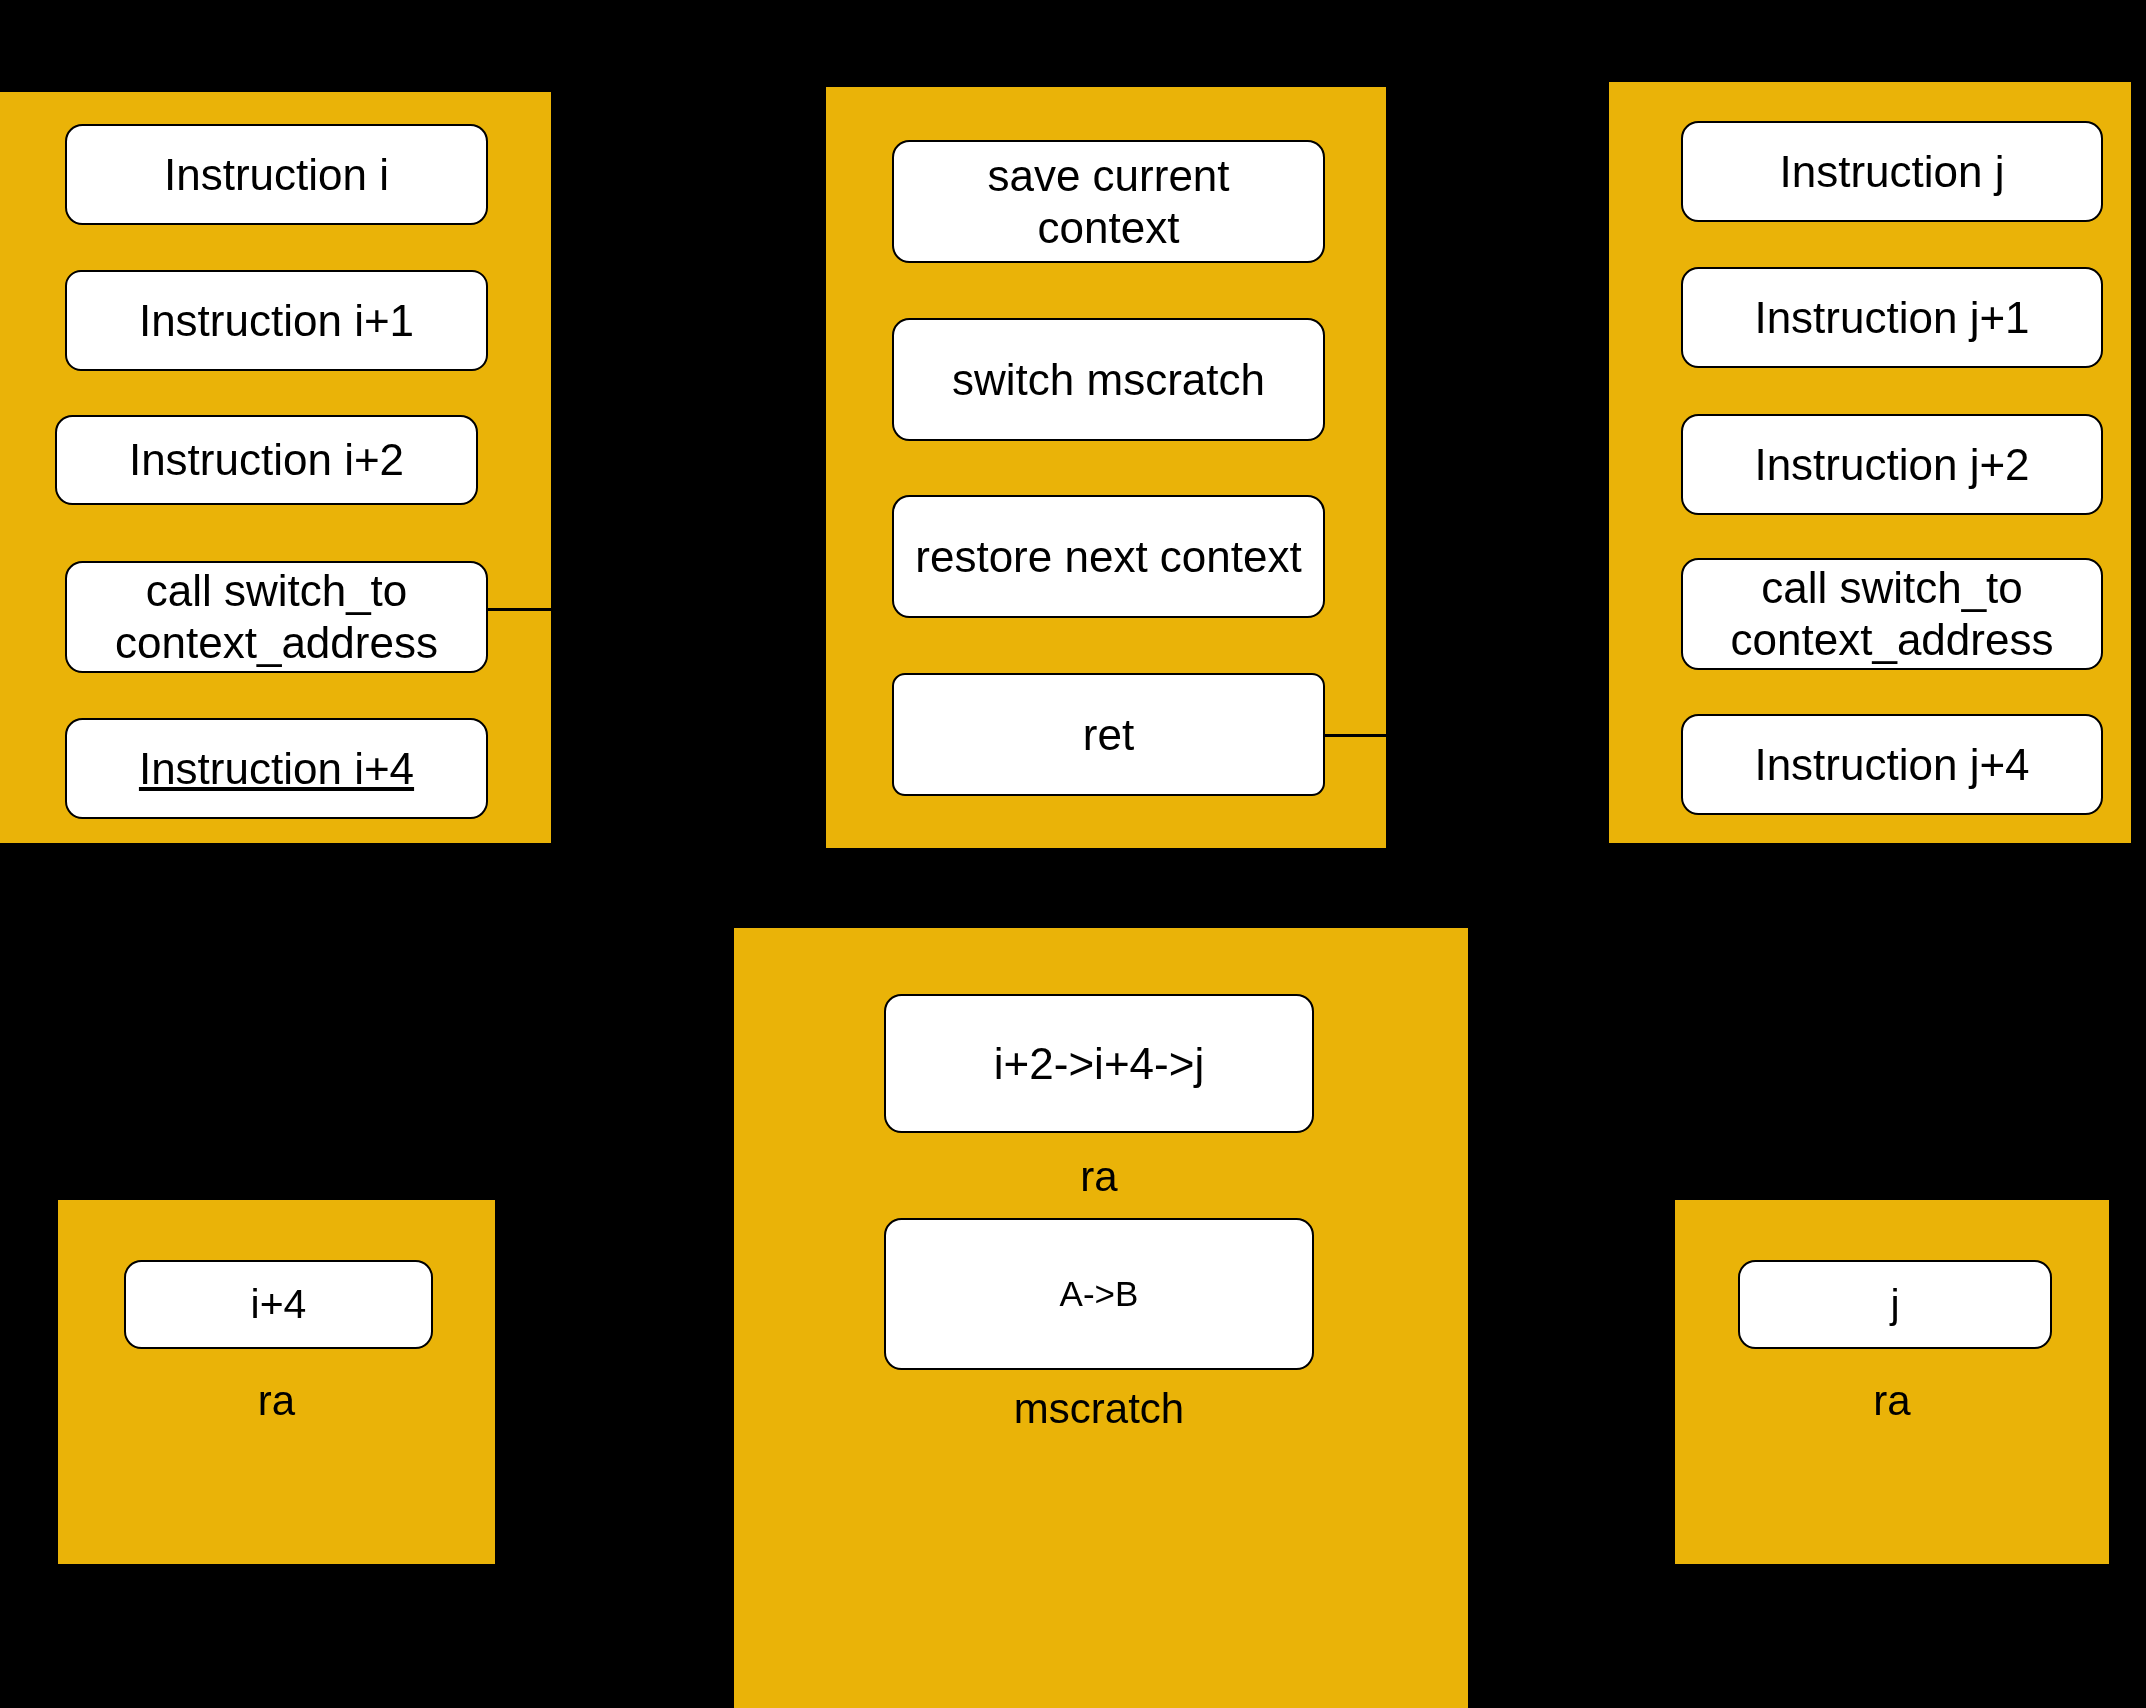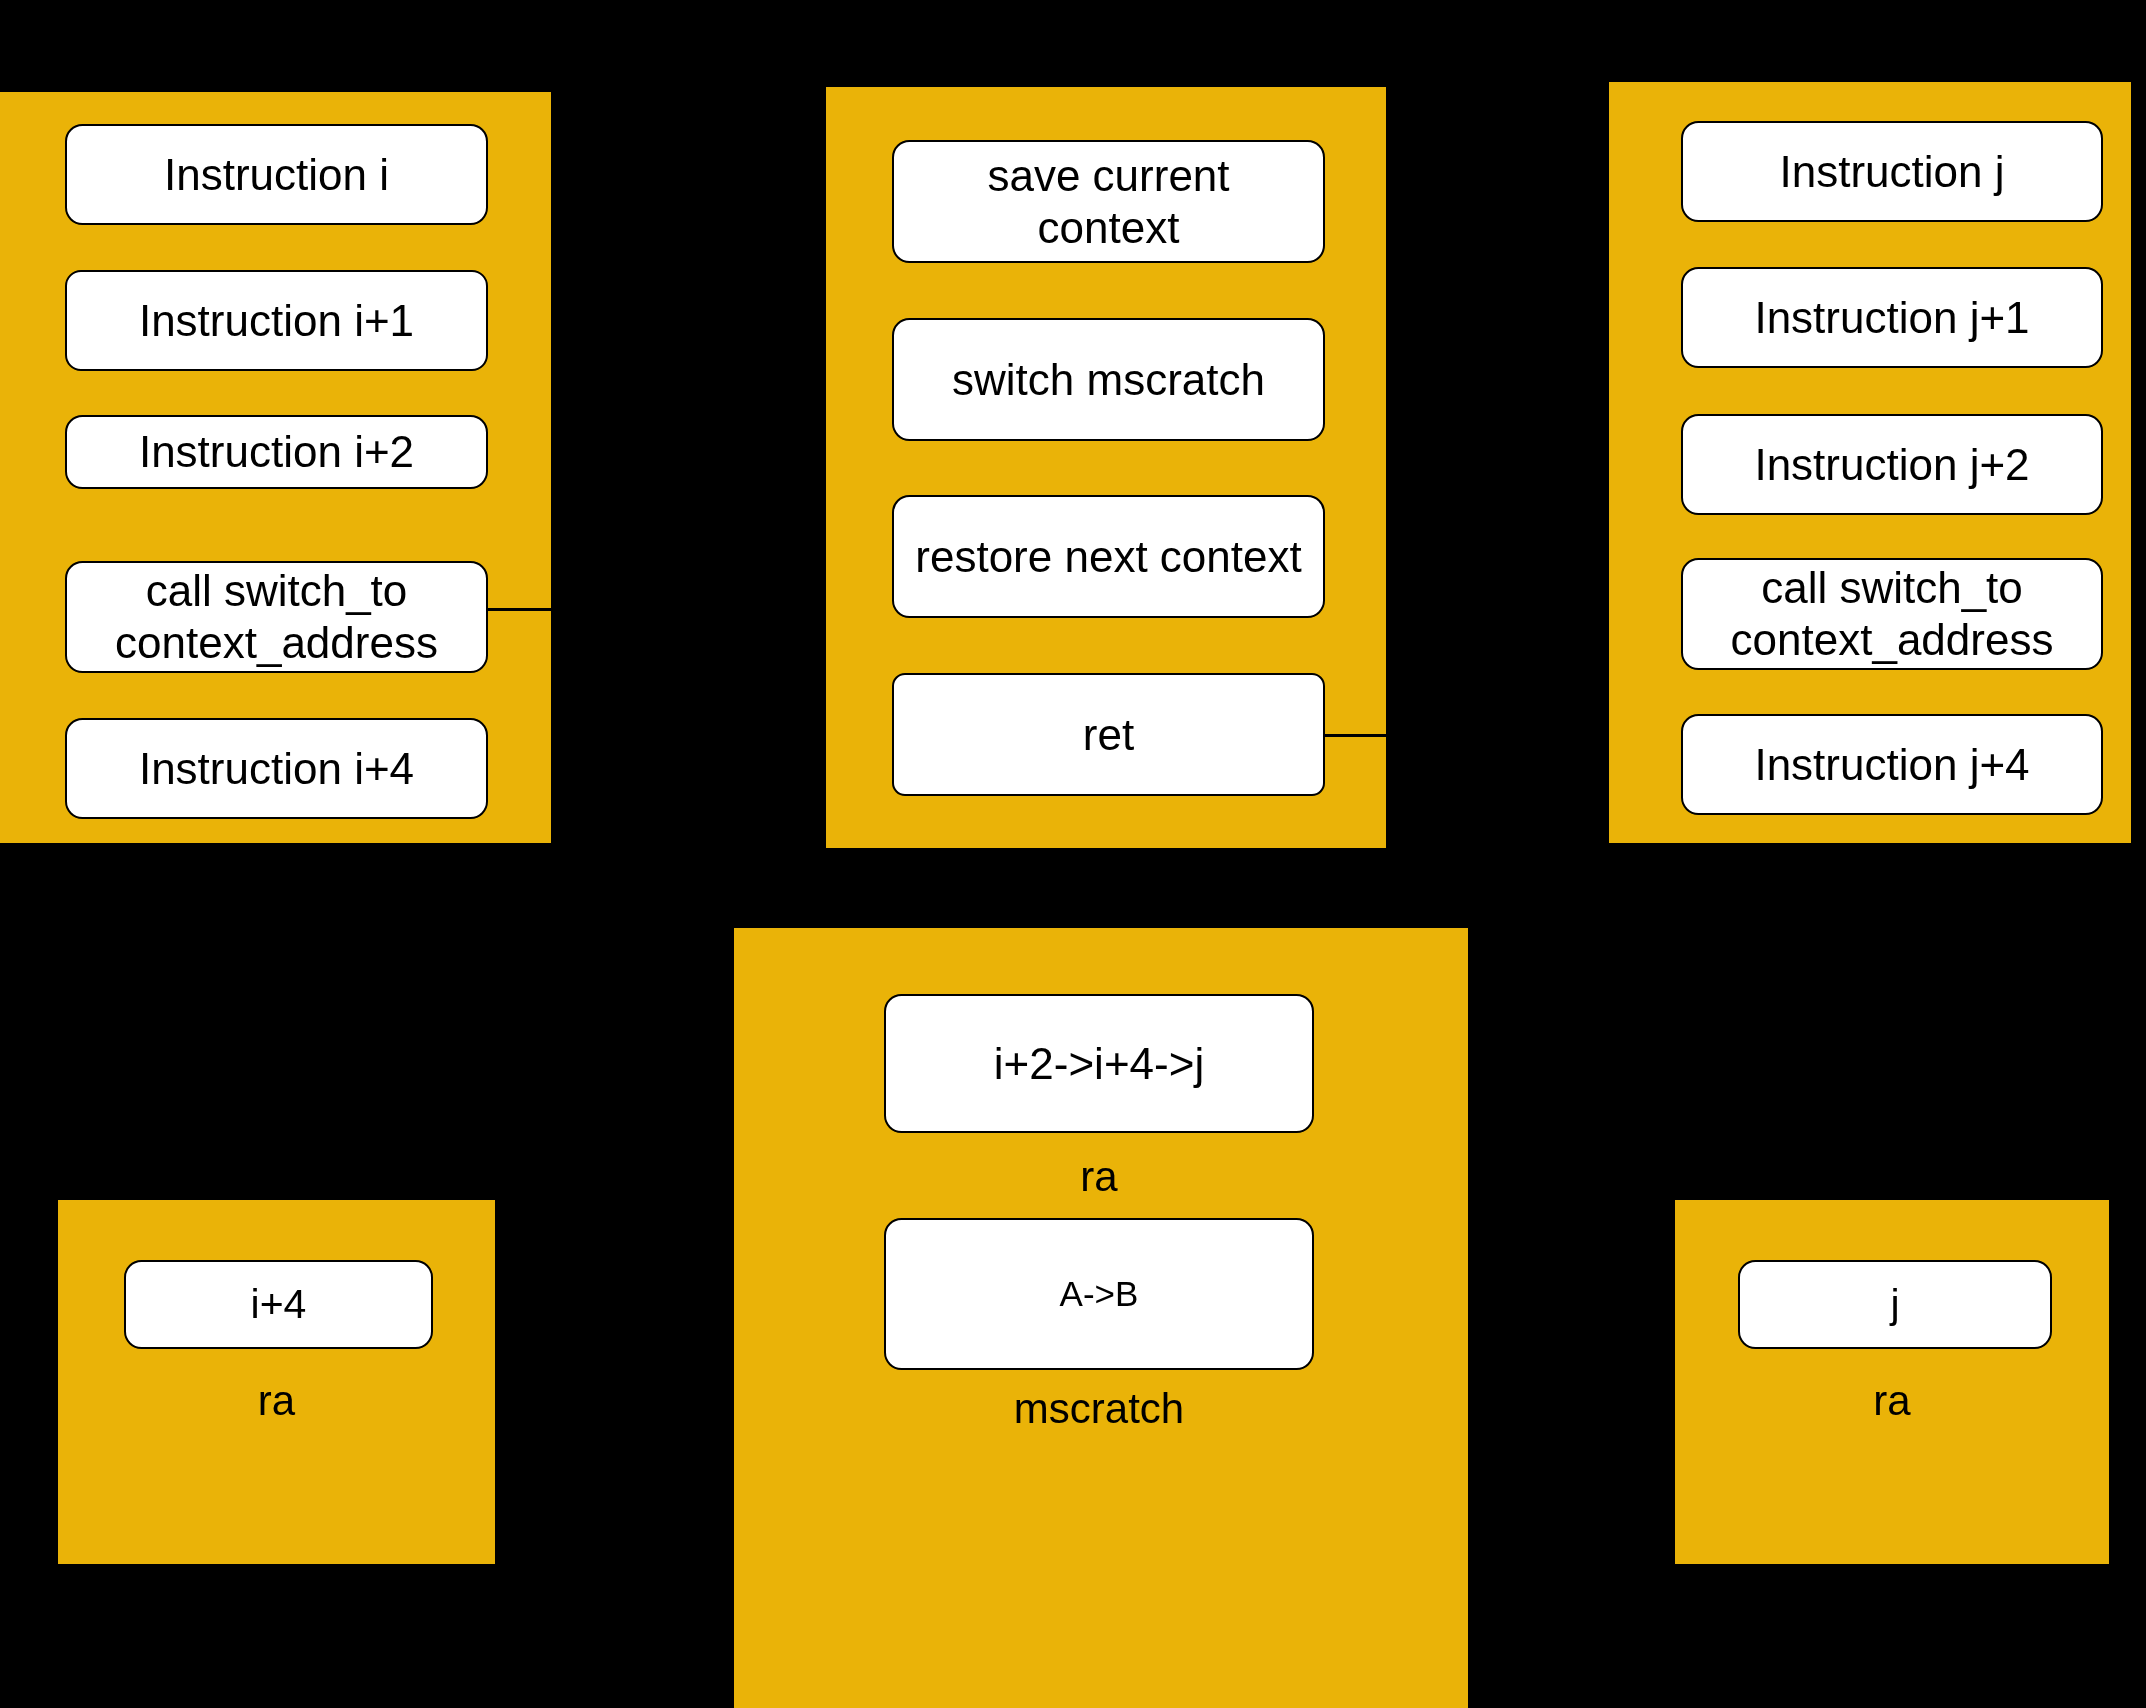--- a/index.html
+++ b/index.html
@@ -65,24 +65,24 @@
     border-bottom: 12.6px solid transparent;
     border-left: 21px solid #000000;
   }
 </style>
 </head>
 <body>
 
 <div class="panel" style="left:0px; top:92px; width:551px; height:751px;">
   <div class="node f46" style="left:65px; top:32px; width:423px; height:101px;">Instruction i</div>
   <div class="node f46" style="left:65px; top:178px; width:423px; height:101px;border-radius:16px;">Instruction i+1</div>
-  <div class="node f46" style="left:65px; top:323px; width:423px; height:74px;">Instruction i+2</div>
+  <div class="node f46" style="left:55px; top:323px; width:423px; height:90px;">Instruction i+2</div>
   <div class="node f46" style="left:65px; top:469px; width:423px; height:112px;">call switch_to
 context_address</div>
-  <div class="node f46" style="left:65px; top:626px; width:423px; height:101px;">Instruction i+4</div>
+  <div class="node f46" style="left:65px; top:626px; width:423px; height:101px;text-decoration:underline;">Instruction i+4</div>
 </div>
 
 <div class="edge h" style="left:488px; top:608px; width:68px;"></div>
 
 <div class="edge h" style="left:813px; top:206px; width:93px;"></div>
 <div class="arrowhead" style="left:898px; top:195px;"></div>
 
 <div class="panel" style="left:826px; top:87px; width:560px; height:761px;">
   <div class="node f46" style="left:66px; top:53px; width:433px; height:123px;">save current
 context</div>

